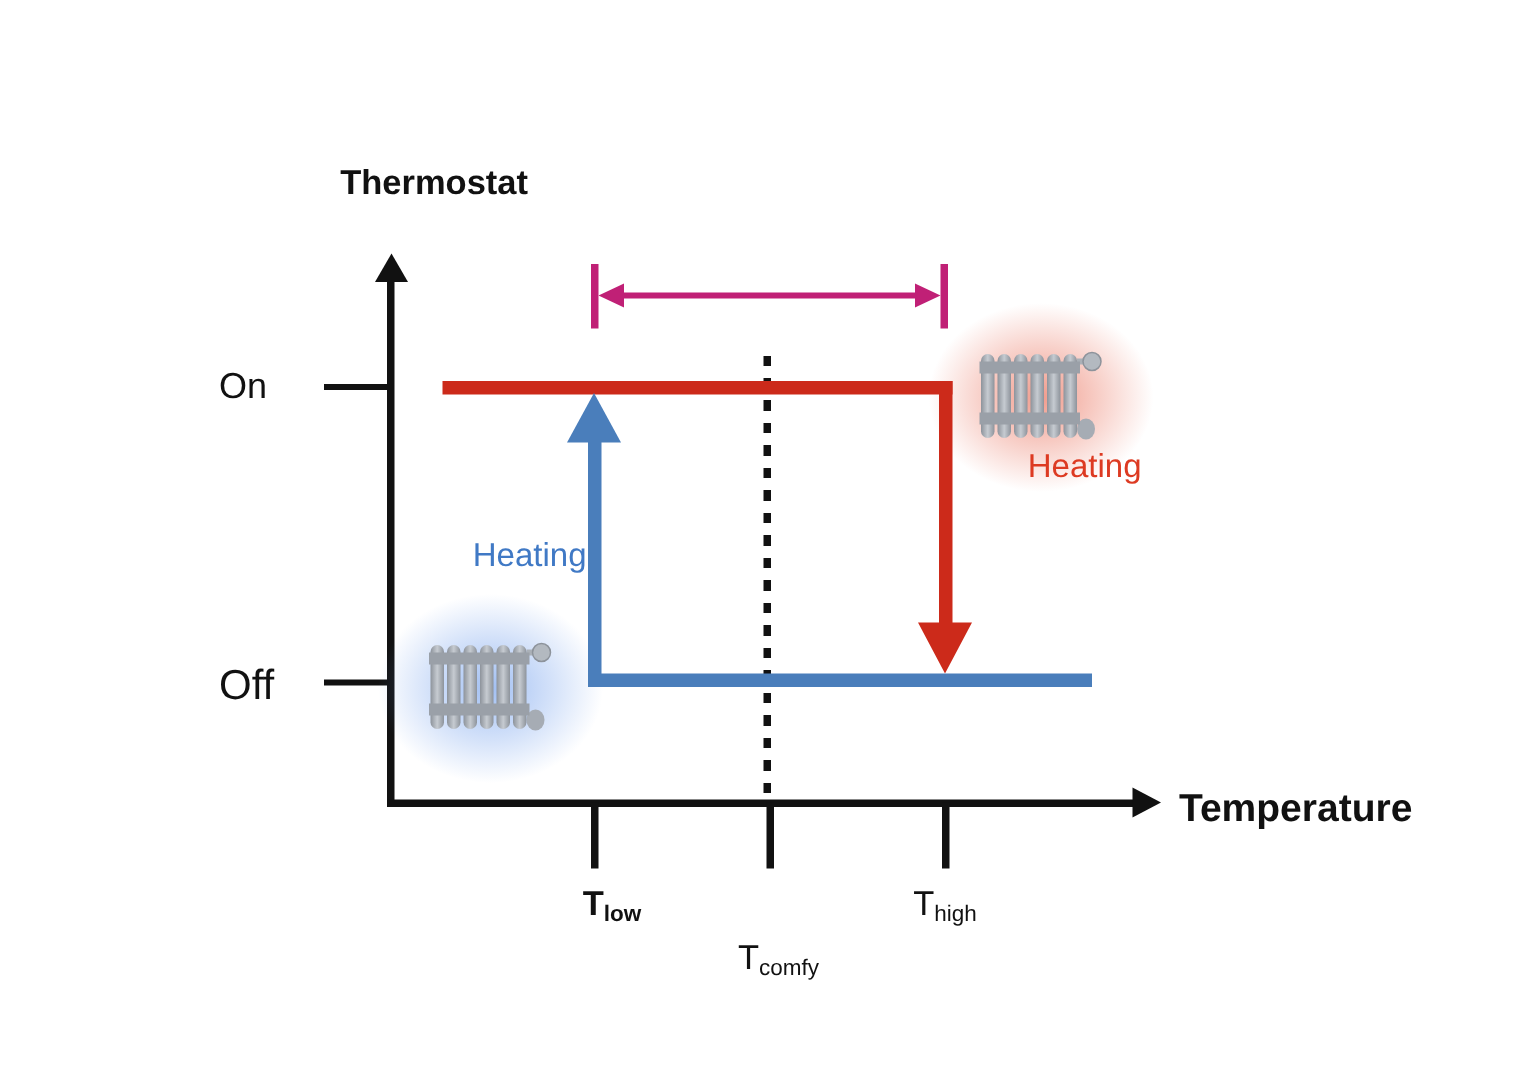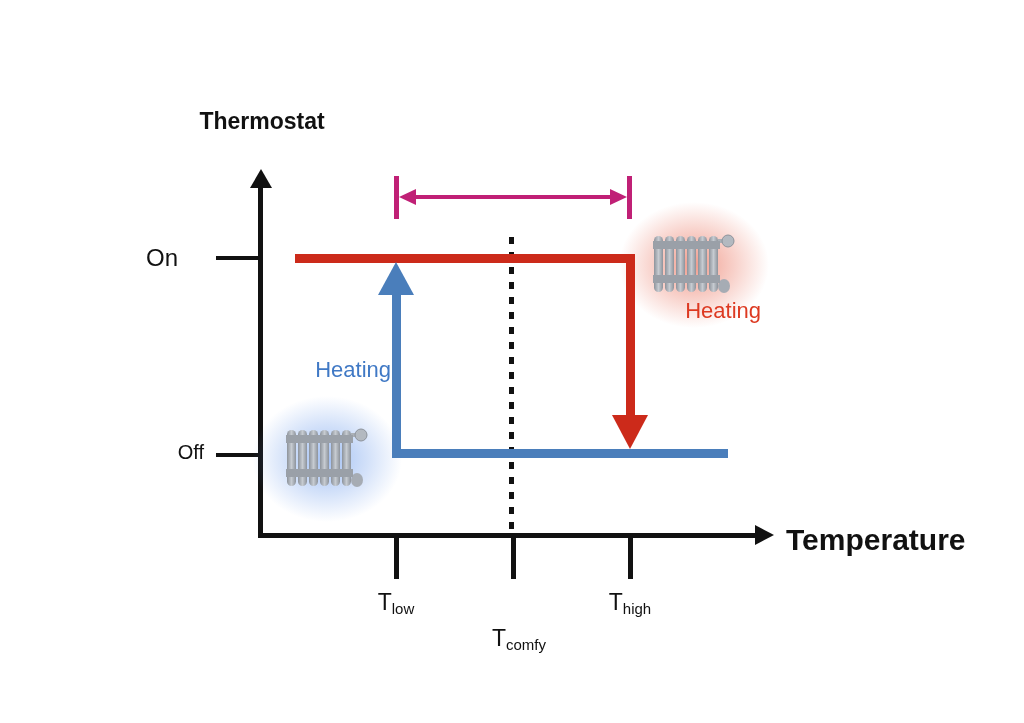--- a/index.html
+++ b/index.html
@@ -3,41 +3,41 @@
 <meta charset="utf-8">
 <style>
   html,body{margin:0;padding:0;background:#fff;}
   .canvas{
     position:relative;width:1024px;height:723px;background:#ffffff;overflow:hidden;
     font-family:"Liberation Sans","DejaVu Sans",sans-serif;color:#111;
   }
   .abs{position:absolute;}
 
   
-  .title{left:172px;top:106px;width:180px;text-align:center;font-weight:bold;font-size:23px;line-height:31px;color:#111;}
+  .title{left:172px;top:106px;width:180px;text-align:right;font-weight:bold;font-size:23px;line-height:31px;color:#111;}
 
   
   .yaxis-shaft{left:258px;top:184px;width:5px;height:353px;background:#111;}
   .yaxis-head{left:249.5px;top:169px;width:0;height:0;border-left:11px solid transparent;border-right:11px solid transparent;border-bottom:19px solid #111;}
   .xaxis-shaft{left:258px;top:533px;width:499px;height:5px;background:#111;}
   .xaxis-head{left:755px;top:525px;width:0;height:0;border-top:10.5px solid transparent;border-bottom:10.5px solid transparent;border-left:19px solid #111;}
-  .xaxis-label{left:786px;top:523px;font-weight:bold;font-size:30px;}
+  .xaxis-label{left:786px;top:523px;font-weight:bold;font-size:26px;}
 
   
   .on-label{left:146px;top:244px;width:58px;text-align:left;font-size:24px;}
-  .off-label{left:146px;top:441px;width:58px;text-align:right;font-size:20px;}
+  .off-label{left:146px;top:441px;width:58px;font-size:28px;}
   .ytick{width:44px;height:4px;background:#111;left:216px;}
   .ytick.on{top:256px;}
   .ytick.off{top:453px;}
 
   
   .xtick{width:5px;height:44px;background:#111;top:535px;}
   .xtick.t1{left:394px;} .xtick.t2{left:511px;} .xtick.t3{left:628px;}
   .xtick-label{top:589px;width:90px;text-align:center;font-size:23px;color:#111;}
-  .xtick-label.t1{left:351px;} .xtick-label.t2{left:474px;margin-top:36px;} .xtick-label.t3{left:585px;}
+  .xtick-label.t1{left:363px;font-weight:bold;} .xtick-label.t2{left:474px;margin-top:36px;} .xtick-label.t3{left:585px;}
   .tsub{font-size:15px;vertical-align:-4px;}
 
   
   .dash-line{left:509px;top:237px;width:5px;height:298px;
     background:repeating-linear-gradient(to bottom,#111 0 7px,transparent 7px 15px);}
 
   
   .red-h{left:295px;top:254px;width:340px;height:9px;background:#cc2a1a;}
   .red-v{left:626px;top:254px;width:9px;height:163px;background:#cc2a1a;}
   .red-head{left:612px;top:415px;width:0;height:0;border-left:18.5px solid transparent;border-right:18.5px solid transparent;border-top:34px solid #cc2a1a;}

